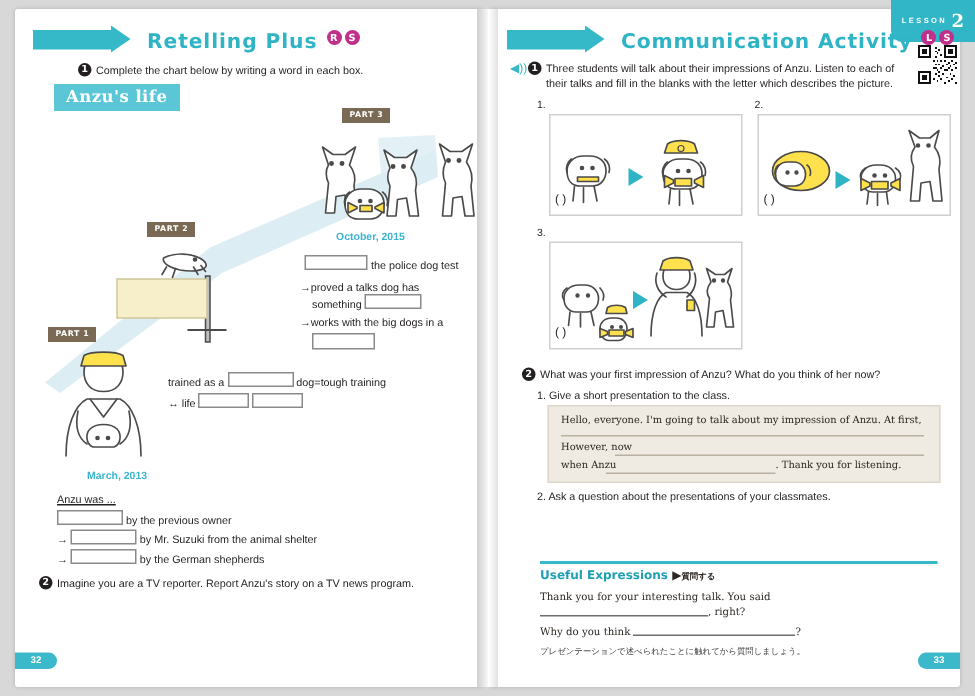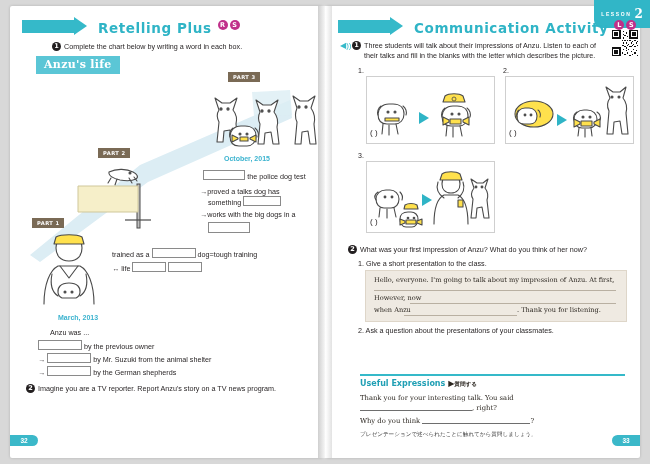--- a/index.html
+++ b/index.html
@@ -176,21 +176,21 @@
     <span class="blankbox" style="width:42px;"></span>
     <span>dog=tough training</span>
   </div>
   <div class="instr" style="left:112px;top:262px;">
     <span>↔</span> <span>life</span>
     <span class="blankbox" style="width:32px;"></span>
     <span class="blankbox" style="width:32px;"></span>
   </div>
 
   <div class="date-label" style="left:58px;top:314px;">March, 2013</div>
-  <div class="instr" style="left:50px;top:328px;">Anzu was ...</div>
+  <div class="instr" style="left:38px;top:328px;text-decoration:underline;">Anzu was ...</div>
   <div class="instr" style="left:38px;top:340px;">
     <span class="blankbox" style="width:42px;"></span>
     <span>by the previous owner</span>
   </div>
   <div class="instr" style="left:38px;top:353px;">
     <span class="arrowtxt">→</span>
     <span class="blankbox" style="width:42px;"></span>
     <span>by Mr. Suzuki from the animal shelter</span>
   </div>
   <div class="instr" style="left:38px;top:366px;">

